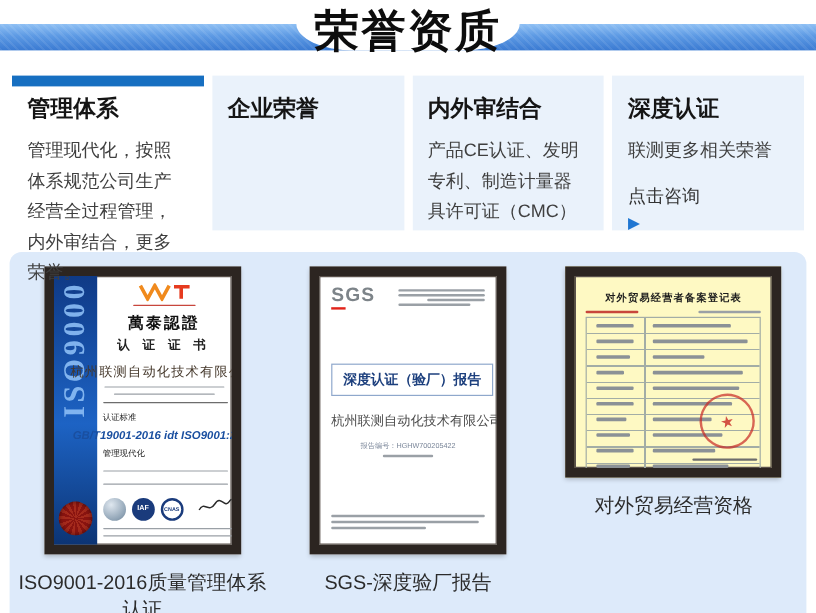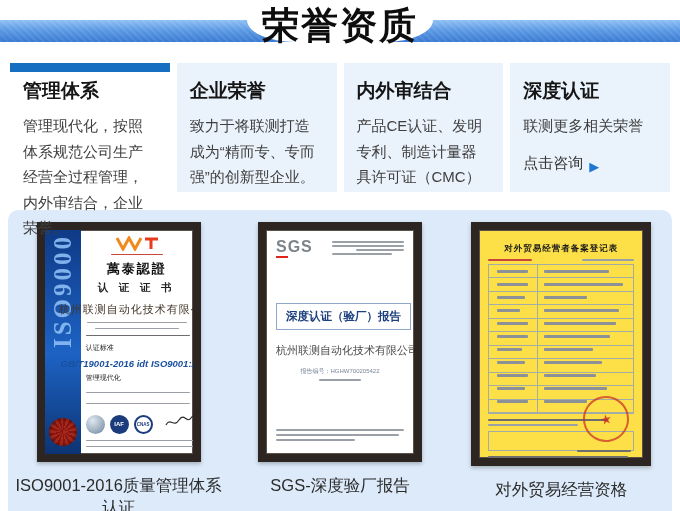--- a/index.html
+++ b/index.html
@@ -17,35 +17,35 @@
     border-bottom-left-radius:48px 22px; border-bottom-right-radius:48px 22px; }
   .page-title { position:absolute; top:1px; left:0; width:100%; text-align:center; z-index:3;
     font-size:37px; font-weight:bold; color:#0d0d0d; letter-spacing:2px; }
 
   
   .tabs { position:absolute; top:63px; left:10px; width:660px; height:129px; display:flex; gap:7px; z-index:2; }
   .tab { flex:1 1 0; background:#eaf2fb; padding:15px 13px 0 13px; }
   .tab.active { background:#fff; border-top:9px solid #176fc1; padding-top:6px; }
   .tab h3 { font-size:19px; font-weight:bold; color:#151515; margin-bottom:9px; }
   .tab p { font-size:15px; line-height:1.7; color:#3f3f3f; }
-  .tab-link { margin-top:15px; font-size:15px; color:#333; cursor:pointer; display:flex; align-items:flex-end; gap:6px; }
+  .tab-link { margin-top:15px; font-size:15px; color:#333; cursor:pointer; display:flex; align-items:flex-start; gap:6px;flex-direction:column; }
   .tab-link .arrow { color:#1f76d2; font-size:13px; line-height:1; }
 
   
   .honor-panel { position:absolute; top:210px; left:8px; width:664px; height:310px;
     background:#ddeafa; border-radius:10px; z-index:1; }
   .cert-row { display:flex; padding-top:12px; }
   .cert-cell { flex:1 1 0; display:flex; flex-direction:column; align-items:center; }
   .caption { margin-top:13px; font-size:16.5px; color:#2b2b2b; text-align:center; }
 
   .cert { position:relative; background:#fff; border:8px solid #2c2521;
     box-shadow: inset 0 0 0 1px #5a514b, 0 2px 4px rgba(0,0,0,.25); overflow:hidden; }
   .cert1 { width:164px; height:240px; }
   .cert2 { width:164px; height:240px;padding-left:20px; }
-  .cert3 { width:180px; height:244px; background:#fde047; }
+  .cert3 { width:180px; height:176px; background:#fef9c3; }
 
   
   .fl { height:2px; background:#9aa0a6; border-radius:1px; margin:3px auto; }
   .fl.dark { background:#6d6d6d; }
   .fl.red { background:#c8463c; }
 
   
   .iso-band { position:absolute; left:0; top:0; width:36px; height:100%;
     background:linear-gradient(180deg,#0f3a86 0%,#1d63c4 55%,#0c3474 100%); }
   .iso-band .vtext { position:absolute; top:4px; left:50%; transform:translateX(-50%) rotate(180deg);
@@ -106,25 +106,24 @@
 
 <div class="page">
 
   <div class="banner-bar"></div>
   <div class="banner-notch"></div>
   <div class="page-title">荣誉资质</div>
 
   <div class="tabs">
     <div class="tab active">
       <h3>管理体系</h3>
-      <p>管理现代化，按照体系规范公司生产经营全过程管理，内外审结合，企业荣誉。</p>
+      <p>管理现代化，按照体系规范公司生产经营全过程管理，内外审结合，更多荣誉。</p>
     </div>
     <div class="tab">
       <h3>企业荣誉</h3>
-      <p>致力于将联测打造成为“精而专、专而强”的创新型企业。</p>
     </div>
     <div class="tab">
       <h3>内外审结合</h3>
       <p>产品CE认证、发明专利、制造计量器具许可证（CMC）</p>
     </div>
     <div class="tab">
       <h3>深度认证</h3>
       <p>联测更多相关荣誉</p>
       <div class="tab-link">
         <span>点击咨询</span>

